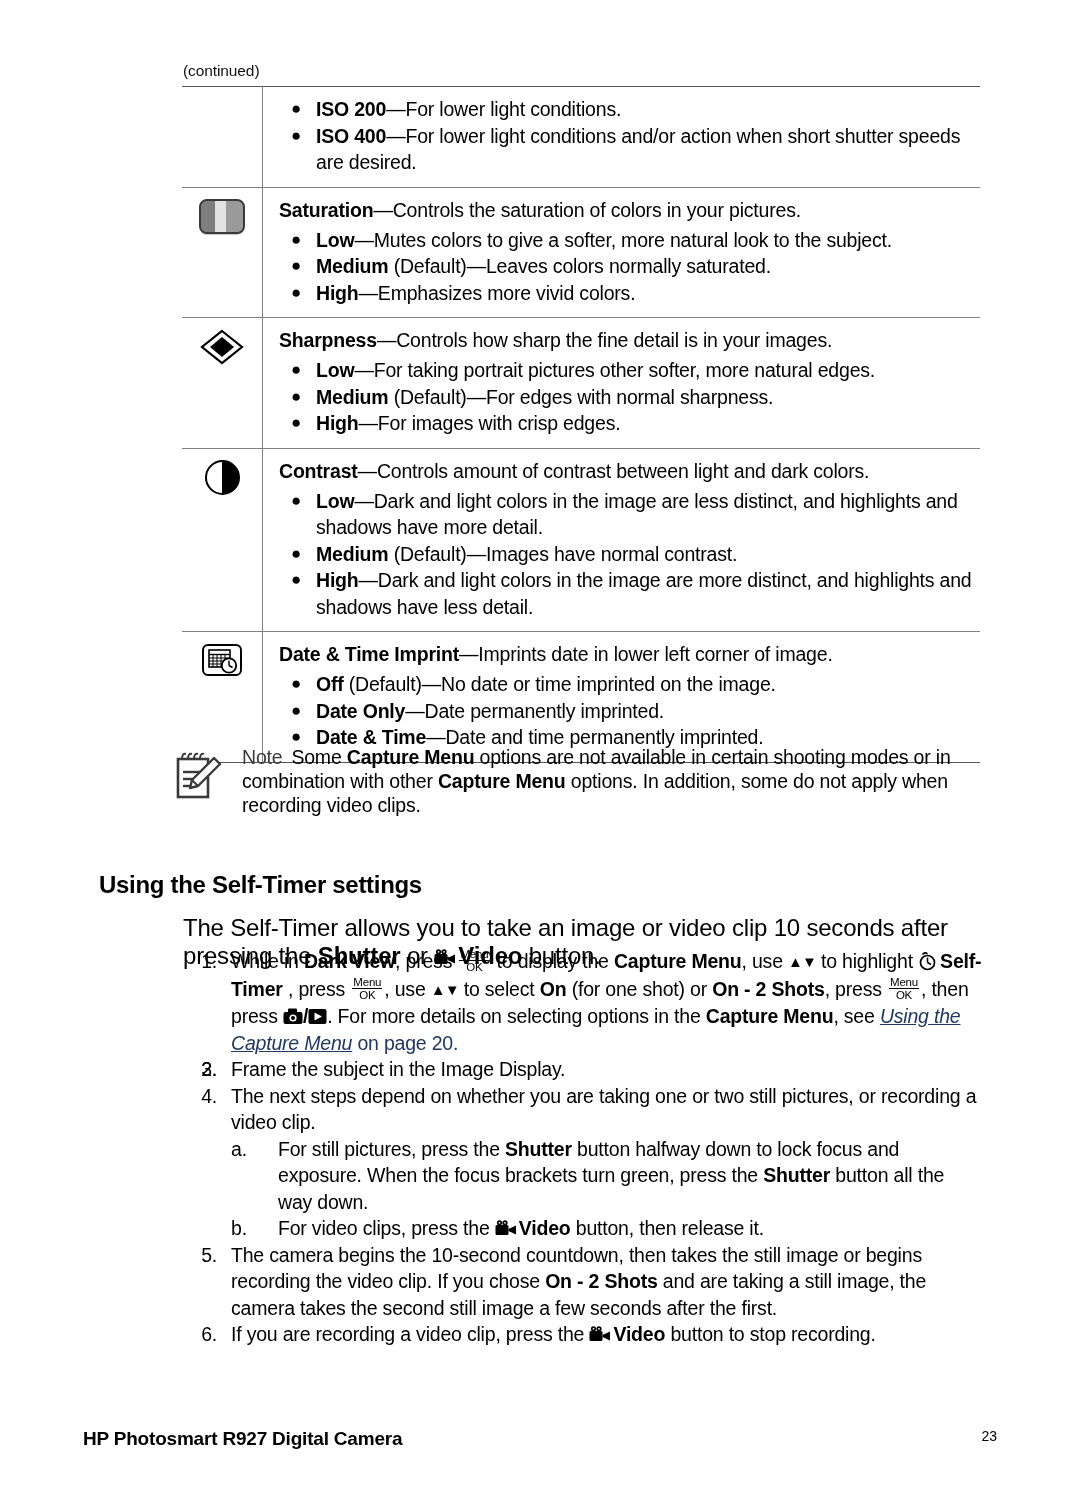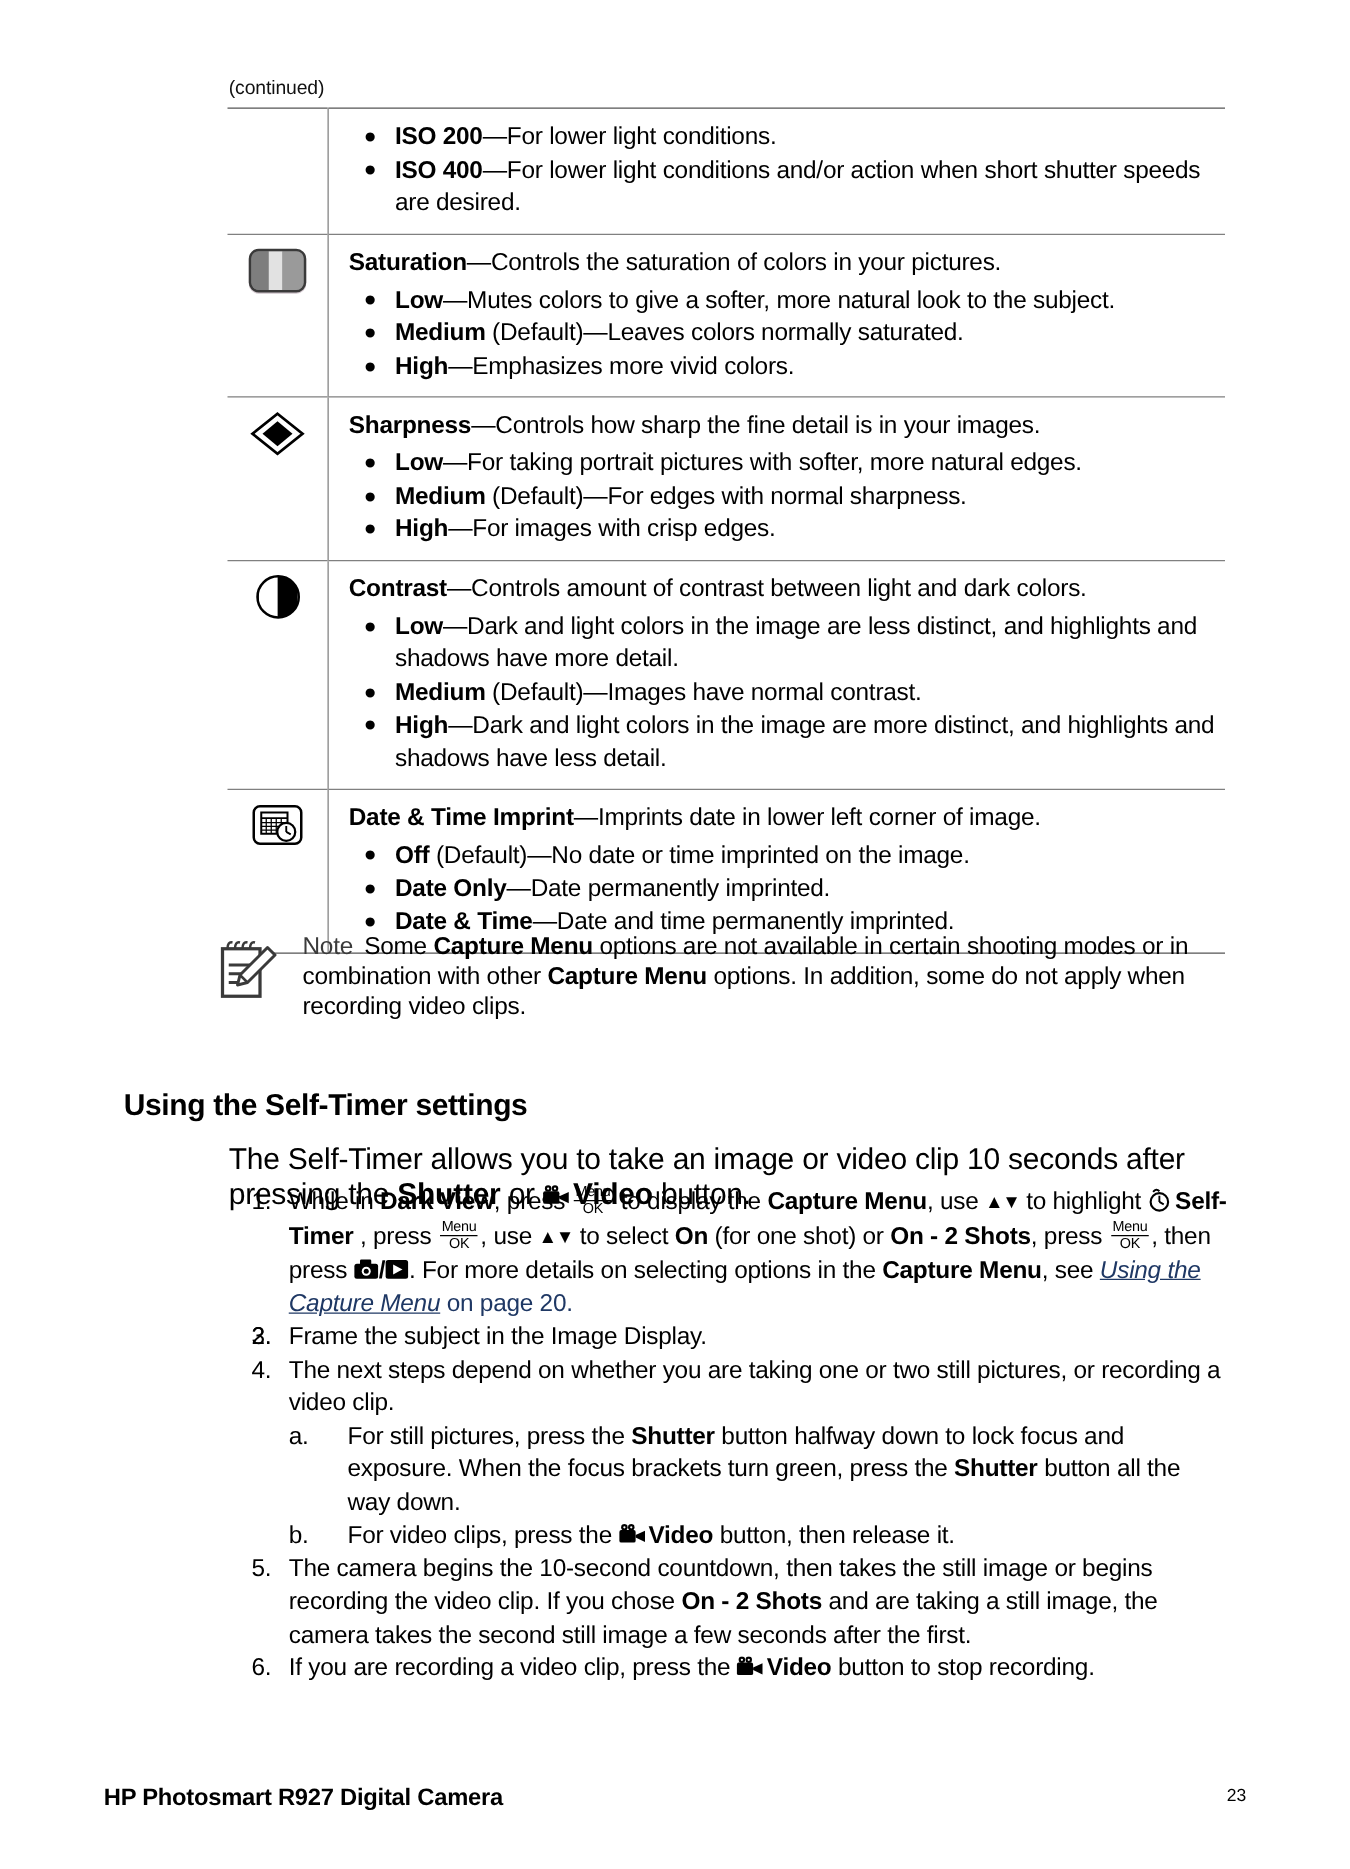--- a/index.html
+++ b/index.html
@@ -335,21 +335,21 @@
       <tr>
         <td class="icon-cell">
           <svg class="ic ic-sharpness" viewBox="0 0 44 36">
             <polygon points="22,2 42,18 22,34 2,18" fill="none" stroke="#000" stroke-width="2.2"></polygon>
             <polygon points="22,8 34,18 22,28 10,18" fill="#000"></polygon>
           </svg>
         </td>
         <td class="txt-cell">
           <p class="opt-head"><b>Sharpness</b><span>—Controls how sharp the fine detail is in your images.</span></p>
           <ul class="opts">
-            <li><span class="bullet">●</span><b>Low</b><span>—For taking portrait pictures with softer, more natural edges.</span></li>
+            <li><span class="bullet">●</span><b>Low</b><span>—For taking portrait pictures other softer, more natural edges.</span></li>
             <li><span class="bullet">●</span><b>Medium</b><span> (Default)—For edges with normal sharpness.</span></li>
             <li><span class="bullet">●</span><b>High</b><span>—For images with crisp edges.</span></li>
           </ul>
         </td>
       </tr>
 
       <tr>
         <td class="icon-cell">
           <span class="ic ic-contrast"></span>
         </td>

